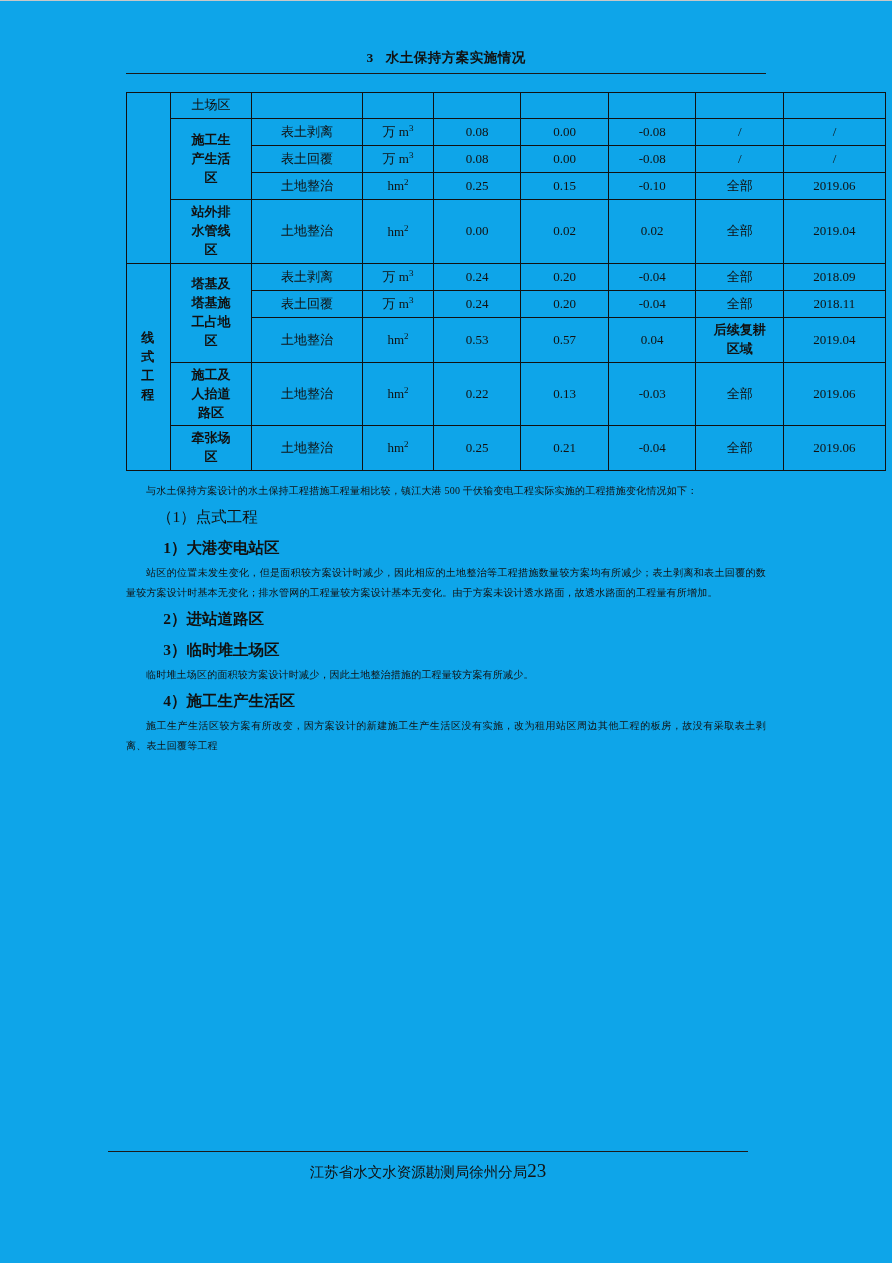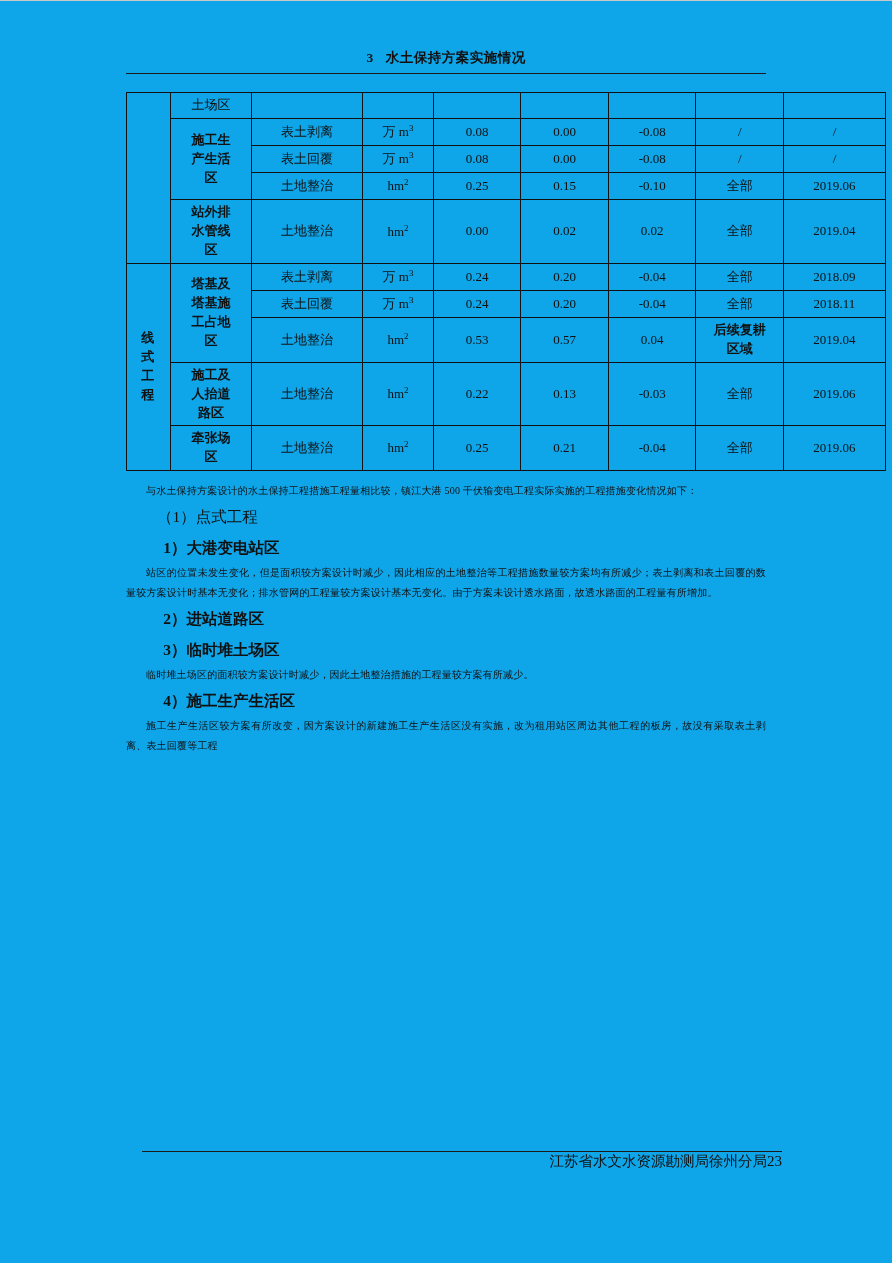--- a/index.html
+++ b/index.html
@@ -85,31 +85,31 @@
     line-height: 2.0;
     font-weight: 700;
     text-indent: 2.4em;
     margin: 0;
   }
   .block-intro { margin-top: 10px; }
 
   
   .footer {
     position: absolute;
-    left: 142px;
+    left: 108px;
     top: 1150px;
     width: 640px;
     border-top: 1.3px solid #1a1a1a;
-    padding-top: 0;
+    padding-top: 8px;
     display: flex;
-    justify-content: flex-end;
+    justify-content: center;
     align-items: baseline;
     font-size: 14.5px;
   }
-  .footer .pageno { font-size: 15px; }
+  .footer .pageno { font-size: 19px; }
 </style>
 </head>
 <body>
 
 <div class="page">
 
   <div class="content">
 
     <div class="header-line">
       <span class="num">3</span><span>水土保持方案实施情况</span>

